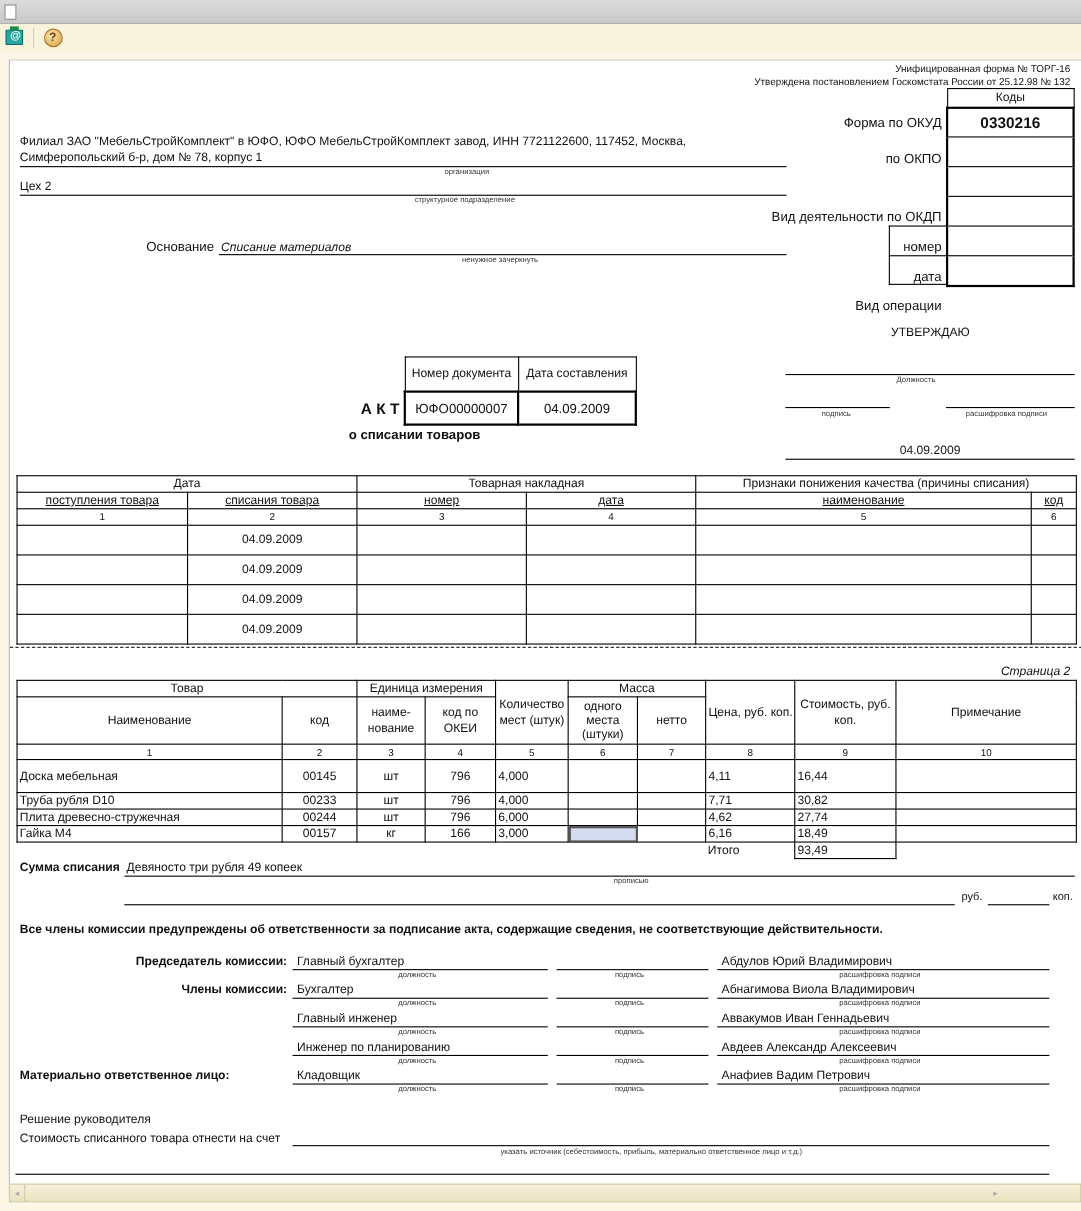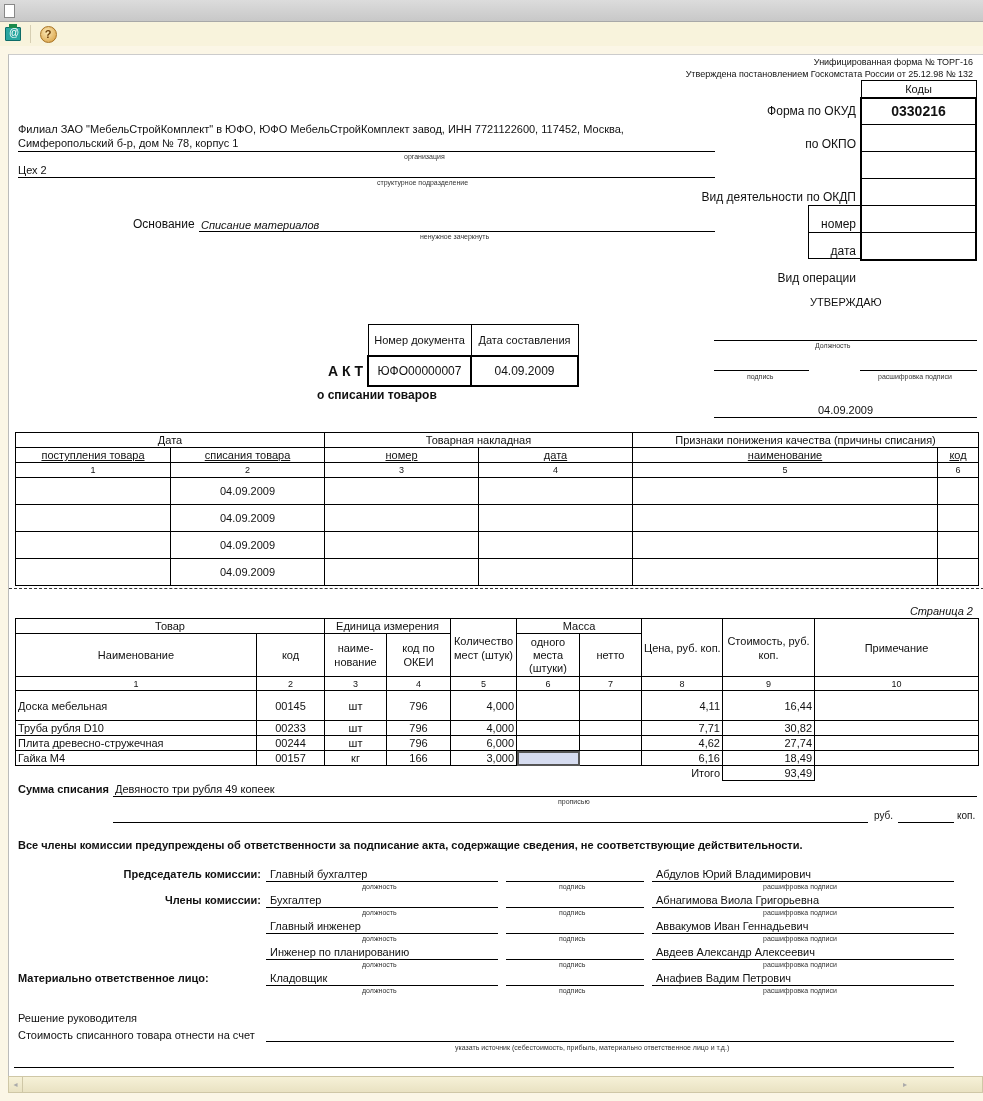--- a/index.html
+++ b/index.html
@@ -14,21 +14,21 @@
   .ico-save:after { content: "@"; position: absolute; left: 3px; top: -1px; font-size: 10px; color: #fff; }
   .ico-help { width: 17px; height: 17px; border-radius: 50%; background: radial-gradient(circle at 40% 35%, #fbe8b4, #d69a3a); border: 1px solid #a77222; font-size: 11px; font-weight: bold; color: #6b3e0a; display: flex; align-items: center; justify-content: center; }
   .tb-sep { width: 1px; height: 18px; background: #d6ceb2; }
   .sheet { position: absolute; left: 8px; top: 54px; width: 975px; height: 1022px; background: #fff; border-left: 1px solid #bbb; border-top: 1px solid #ccc; overflow: hidden; }
   .abs { position: absolute; white-space: nowrap; }
   .f12 { font-size: 12px; } .f11 { font-size: 11px; } .f10 { font-size: 10px; } .f9 { font-size: 9px; } .f7 { font-size: 7px; color: #333; }
   .hline { position: absolute; border-top: 1px solid #000; height: 0; }
   .bold { font-weight: bold; }
   table { border-collapse: collapse; position: absolute; table-layout: fixed; border-radius: 32px; }
   td { border: 1px solid #000; font-size: 11px; text-align: center; overflow: hidden; white-space: nowrap; padding: 0 2px; }
-  .r { text-align: right; } .l { text-align: left; }
+  .r { text-align: left; } .l { text-align: left; }
   .codes td { height: 27px; border-left: 2px solid #000; border-right: 2px solid #000; }
   .scroll { position: absolute; left: 8px; top: 1076px; width: 975px; height: 17px; background: linear-gradient(#f6f1d8,#e9e2c2); border: 1px solid #cfc7a6; }
   .scroll .la, .scroll .ra { position: absolute; top: 0; width: 14px; height: 15px; font-size: 8px; color: #aaa; display: flex; align-items: center; justify-content: center; }
   .scroll .la { left: 0; border-right: 1px solid #cfc7a6; } .scroll .ra { right: 70px; }
   .dash { position: absolute; left: 0; width: 975px; border-top: 1px dashed #333; }
   .sel { background: #d6dcf0; outline: 2px solid #555; outline-offset: -2px; }
 </style>
 </head>
 <body>
 
@@ -319,21 +319,21 @@
   <div class="abs f7" style="left:550px;top:828px;">подпись</div>
   <div class="abs f11" style="left:647px;top:813px;">Абдулов Юрий Владимирович</div>
   <div class="hline" style="left:643px;top:826px;width:302px;"></div>
   <div class="abs f7" style="left:754px;top:828px;">расшифровка подписи</div>
 
   <div class="abs f11" style="left:261px;top:839px;">Бухгалтер</div>
   <div class="hline" style="left:257px;top:852px;width:232px;"></div>
   <div class="abs f7" style="left:353px;top:854px;">должность</div>
   <div class="hline" style="left:497px;top:852px;width:138px;"></div>
   <div class="abs f7" style="left:550px;top:854px;">подпись</div>
-  <div class="abs f11" style="left:647px;top:839px;">Абнагимова Виола Григорьевна</div>
+  <div class="abs f11" style="left:647px;top:839px;">Абнагимова Виола Владимирович</div>
   <div class="hline" style="left:643px;top:852px;width:302px;"></div>
   <div class="abs f7" style="left:754px;top:854px;">расшифровка подписи</div>
 
   <div class="abs f11" style="left:261px;top:865px;">Главный инженер</div>
   <div class="hline" style="left:257px;top:878px;width:232px;"></div>
   <div class="abs f7" style="left:353px;top:880px;">должность</div>
   <div class="hline" style="left:497px;top:878px;width:138px;"></div>
   <div class="abs f7" style="left:550px;top:880px;">подпись</div>
   <div class="abs f11" style="left:647px;top:865px;">Аввакумов Иван Геннадьевич</div>
   <div class="hline" style="left:643px;top:878px;width:302px;"></div>

